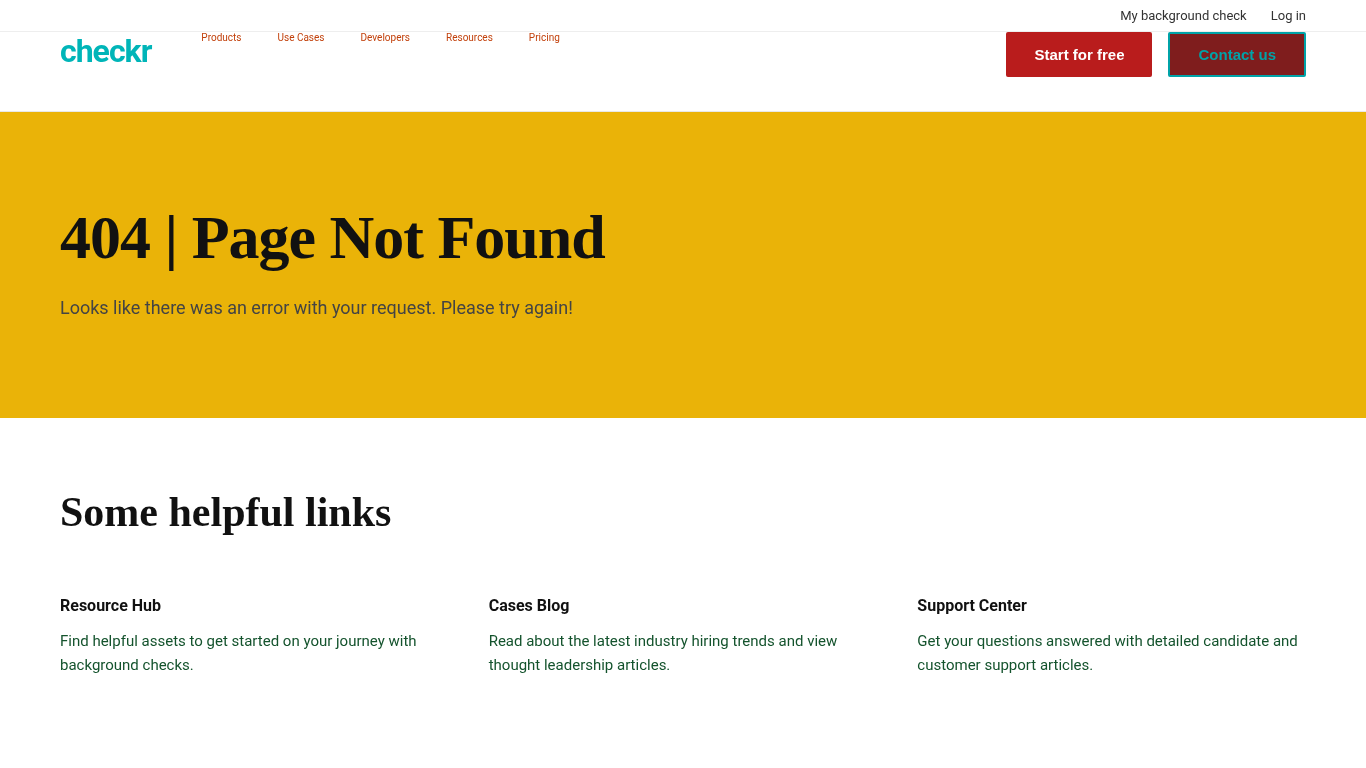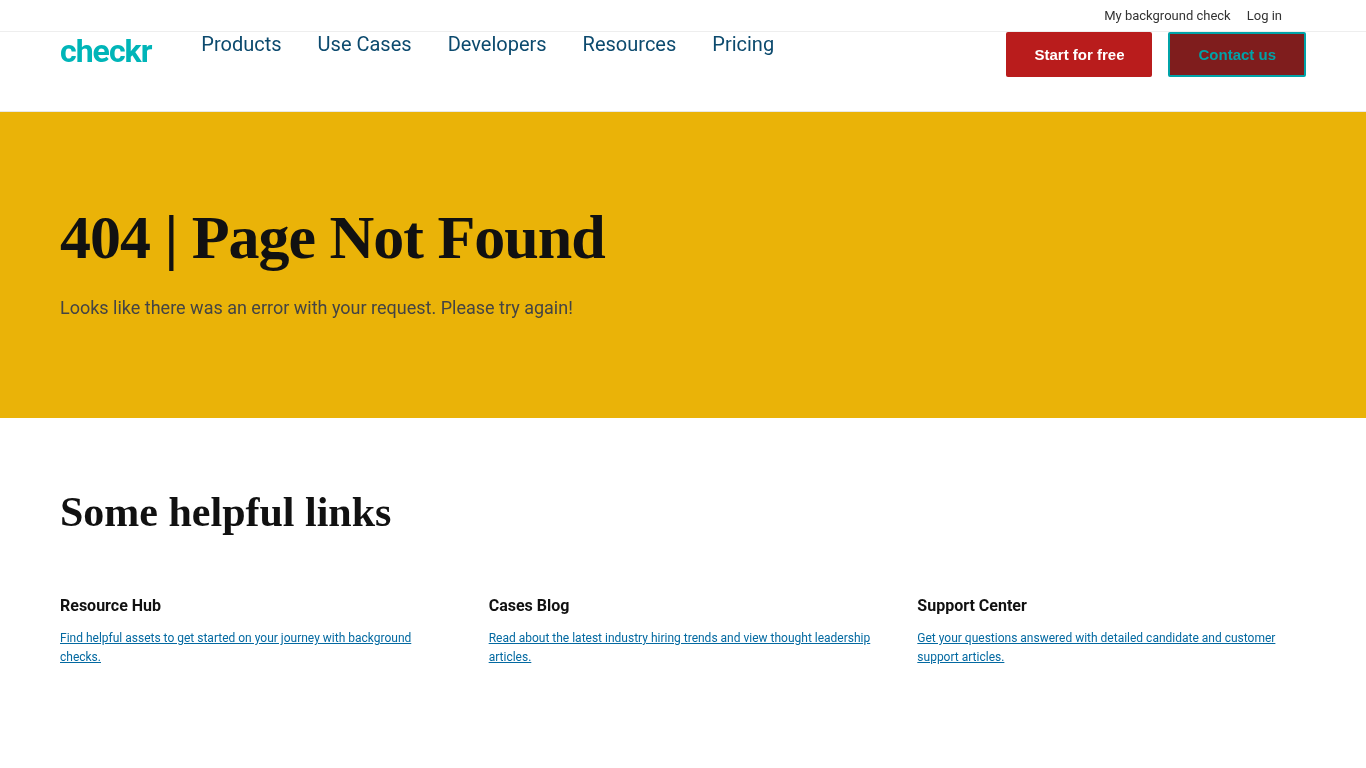--- a/index.html
+++ b/index.html
@@ -12,22 +12,22 @@
       font-family: -apple-system, BlinkMacSystemFont, 'Segoe UI', Roboto, sans-serif;
       color: #1a1a2e;
       background: #fff;
     }
 
     
     .top-bar {
       display: flex;
       justify-content: flex-end;
       align-items: center;
-      padding: 8px 84px;
-      gap: 16px;
+      padding: 8px 60px;
+      gap: 24px;
       border-bottom: 1px solid #eee;
     }
 
     .top-bar a {
       font-size: 13px;
       color: #333;
       text-decoration: none;
     }
 
     
@@ -50,22 +50,22 @@
     }
 
     .nav-links {
       display: flex;
       align-items: center;
       gap: 36px;
       flex: 1;
     }
 
     .nav-links a {
-      font-size: 20px;
-      color: #0c4a6e;
+      font-size: 10px;
+      color: #c2410c;
       text-decoration: none;
       font-weight: 400;
     }
 
     .nav-actions {
       display: flex;
       align-items: center;
       gap: 16px;
     }
 
@@ -138,24 +138,23 @@
     }
 
     .link-card h3 {
       font-size: 16px;
       font-weight: 700;
       color: #111;
       margin-bottom: 14px;
     }
 
     .link-card p {
-      font-size: 12px;
-      color: #0369a1;
+      font-size: 15px;
+      color: #14532d;
       line-height: 1.6;
-      text-decoration: underline;
     }
   </style>
 </head>
 <body>
 
 <div class="top-bar">
   <a href="#">My background check</a>
   <a href="#">Log in</a>
 </div>
 

